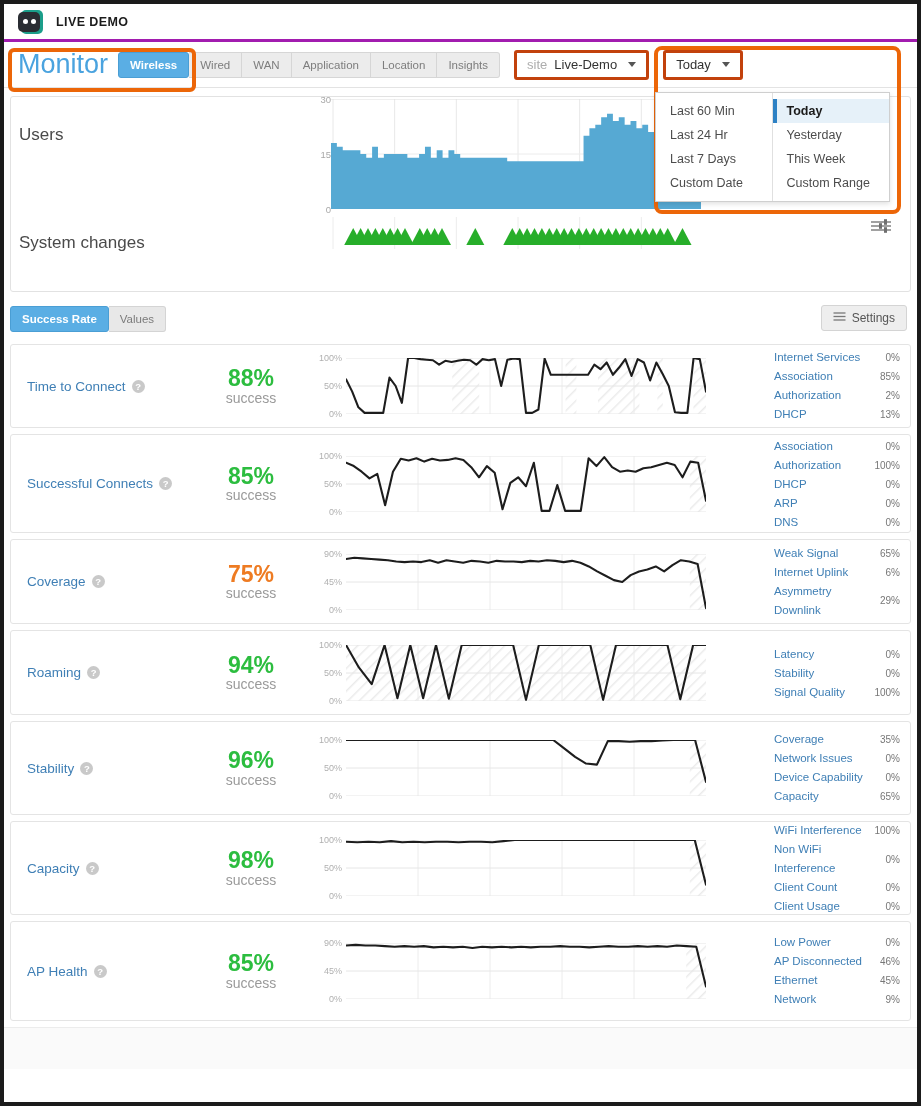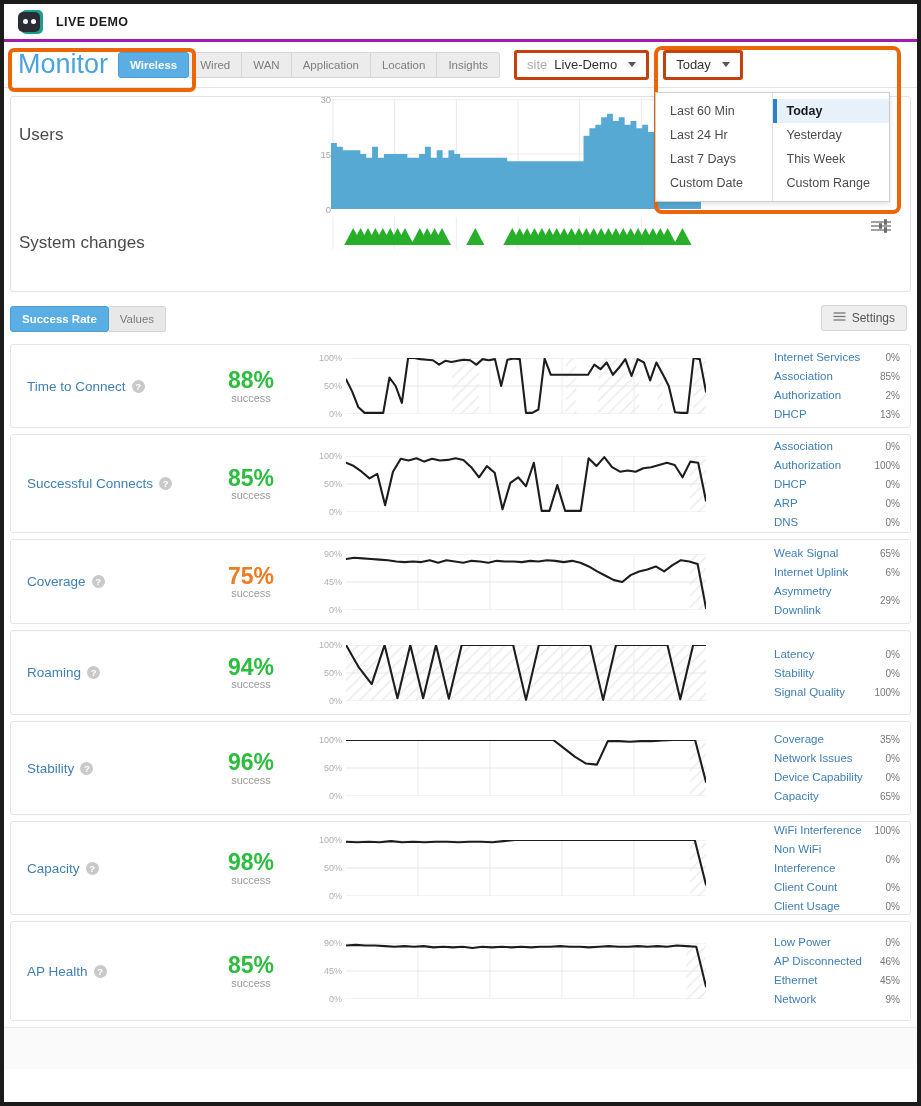--- a/index.html
+++ b/index.html
@@ -157,21 +157,21 @@
     width:13px; height:13px; border-radius:50%; background:#c9c9c9; color:#fff;
     font-size:9.5px; display:flex; align-items:center; justify-content:center;
     font-weight:bold; cursor:pointer;
   }
   .m-score {
     position:absolute; left:200px; width:80px; text-align:center;
   }
   .m-pct { font-size:23px; font-weight:bold; line-height:1.05; }
   .m-pct.green { color:#2cbd3f; }
   .m-pct.orange { color:#ee7b22; }
-  .m-sub { font-size:11px; color:#9a9a9a; margin-top:-1px;text-align:center; }
+  .m-sub { font-size:14px; color:#9a9a9a; margin-top:-1px;text-align:center; }
   .m-chart-wrap { position:absolute; left:300px; top:0; bottom:0; width:400px; }
   .m-chart { position:absolute; left:35px; top:50%; transform:translateY(-50%); width:360px; height:56px; }
   .m-yax { position:absolute; left:0; top:50%; transform:translateY(-50%); width:34px; height:56px; }
   .m-ylab {
     position:absolute; right:3px; font-size:9px; color:#b0b0b0;
     transform:translateY(-50%); white-space:nowrap;
   }
   .m-legend {
     position:absolute; left:715px; right:10px; top:50%; transform:translateY(-50%);margin-left:48px;
   }

